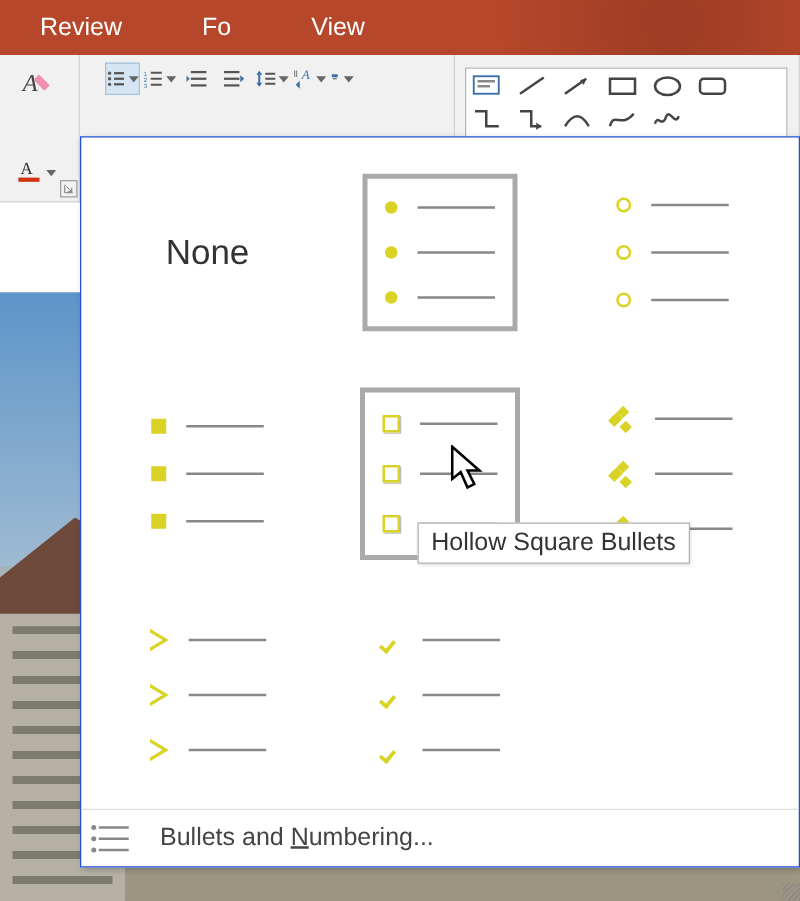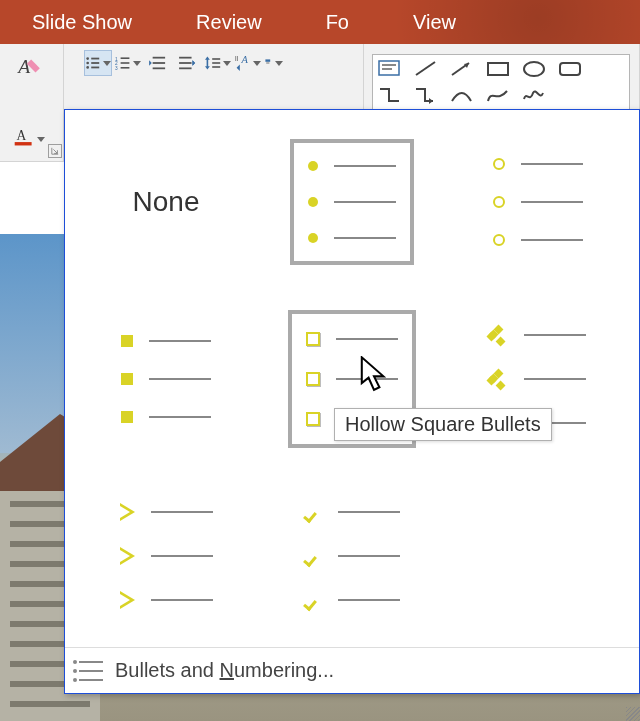--- a/index.html
+++ b/index.html
@@ -163,34 +163,34 @@
     .g-arrow::after{content:"";position:absolute;left:-15px;top:-6px;width:0;height:0;border-top:6px solid transparent;border-bottom:6px solid transparent;border-left:10px solid #fff;}
     .g-check{width:18px;height:18px;position:relative;}
     .g-check::after{content:"";position:absolute;left:2px;top:7px;width:5px;height:9px;border-right:3px solid #d9d326;border-bottom:3px solid #d9d326;transform:rotate(40deg);}
 
     
     .panel-footer{
       height:46px;
       border-top:1px solid #ddd;
       display:flex;align-items:center;
       padding:0 14px;
-      gap:12px;
+      gap:25px;
       cursor:pointer;
       font-size:20px;
       color:#444;
     }
     .panel-footer .ic{width:24px;height:20px;display:flex;flex-direction:column;justify-content:space-between;}
     .panel-footer .ic span{height:2px;background:#888;width:100%;position:relative;}
     .panel-footer .ic span::before{content:"";position:absolute;left:-6px;top:-1px;width:4px;height:4px;border-radius:50%;background:#888;}
     .underline-letter{text-decoration:underline;}
 
     
     .tooltip{
       position:absolute;
-      top:408px;
+      top:418px;
       left:334px;
       background:#fff;
       border:1px solid #b0b0b0;
       padding:4px 10px;
       font-size:20px;
       color:#333;
       box-shadow:1px 1px 3px rgba(0,0,0,0.15);
       white-space:nowrap;
       z-index:100;
     }
@@ -216,21 +216,20 @@
       position:absolute;
       bottom:0;right:0;
       width:14px;height:14px;
       background:repeating-linear-gradient(135deg,#888 0 1px,transparent 1px 3px);
     }
   </style>
 </head>
 <body>
 
 <div class="ribbon-tabs">
-  <div class="ribbon-tab">Slide Show</div>
   <div class="ribbon-tab">Review</div>
   <div class="ribbon-tab">Fo</div>
   <div class="ribbon-tab">View</div>
 </div>
 
 <div class="ribbon-content">
 
   <div class="ribbon-group" style="width:60px;position:relative;">
     <div class="ribbon-btn">
       <svg viewBox="0 0 24 24" width="26" height="26">

